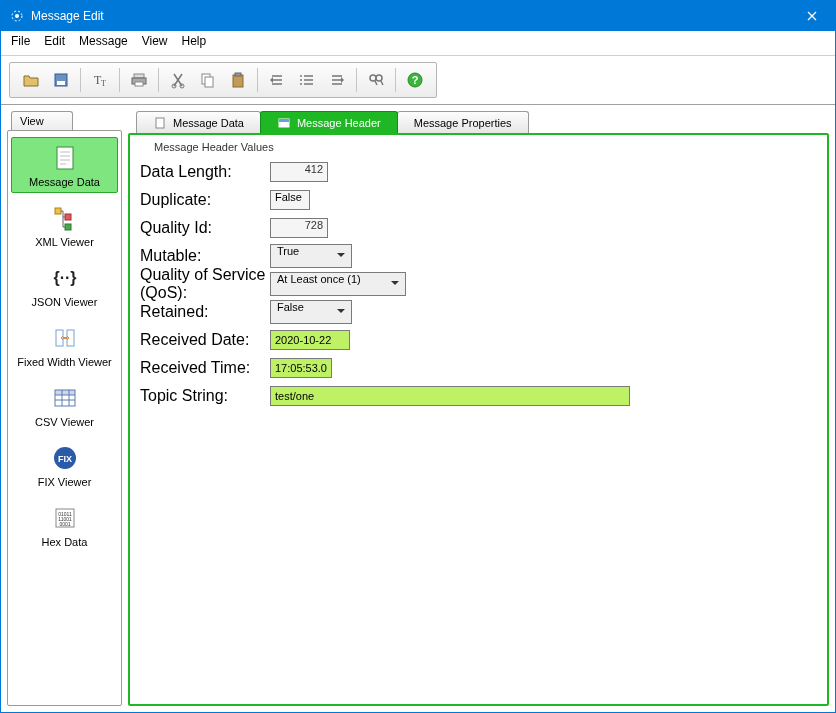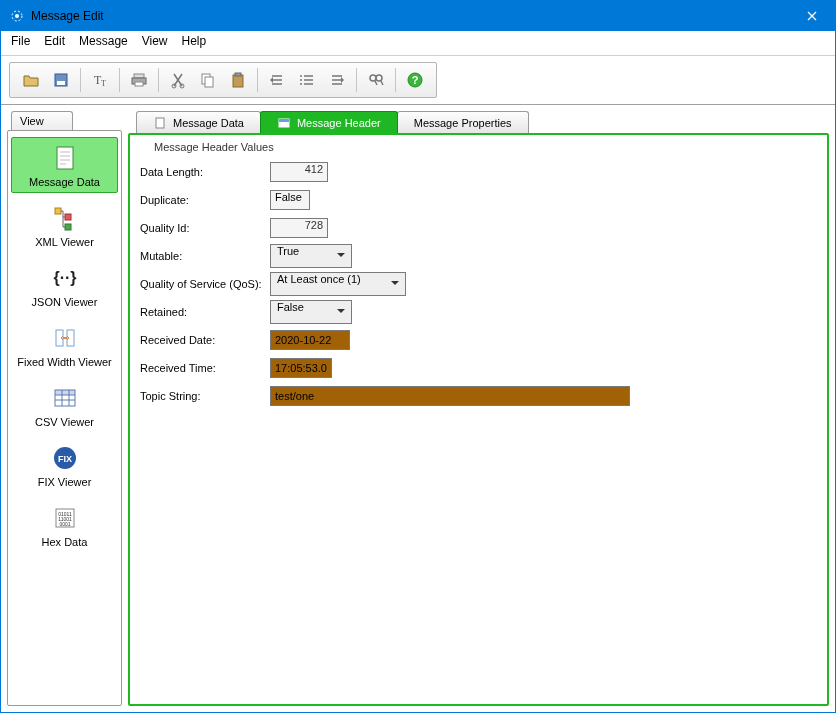--- a/index.html
+++ b/index.html
@@ -1,17 +1,17 @@
 <!DOCTYPE html>
 <html><head>
 <meta charset="utf-8">
 <style>
 html,body{margin:0;padding:0;font-family:"Segoe UI",Tahoma,sans-serif;font-size:12px;background:#fff;color:#000}
 .window{width:836px;height:713px;border:1px solid #0078d7;box-sizing:border-box;display:flex;flex-direction:column;position:relative;background:#fff}
-.titlebar{height:30px;background:#0078d7;color:#000000;display:flex;align-items:center;padding:0 0 0 8px}
+.titlebar{height:30px;background:#0078d7;color:#ffffff;display:flex;align-items:center;padding:0 0 0 8px}
 .titlebar .app-icon{width:16px;height:16px;margin-right:6px;display:inline-flex;align-items:center;justify-content:center}
 .titlebar .title{flex:1;font-size:12px}
 .titlebar .winbtn{width:46px;height:30px;display:flex;align-items:center;justify-content:center;color:#fff}
 .menubar{height:20px;padding:2px 4px;border-bottom:1px solid #d0d0d0;display:flex;align-items:flex-start;gap:2px}
 .menubar span{padding:1px 6px}
 .toolbar{height:40px;border-bottom:1px solid #a0a0a0;padding:4px 8px;display:flex;align-items:center}
 .toolbar-inner{border:1px solid #b5b5b5;border-radius:2px;background:linear-gradient(#fdfdfd,#ececec);height:34px;display:flex;align-items:center;padding:0 6px;gap:0}
 .tbtn{width:30px;height:28px;display:flex;align-items:center;justify-content:center;border-radius:2px;color:#6b6b6b}
 .tsep{width:1px;height:24px;background:#c5c5c5;margin:0 4px}
 .body{flex:1;display:flex;padding:6px;gap:6px;min-height:0}
@@ -26,22 +26,22 @@
 
 .main{flex:1;display:flex;flex-direction:column;min-height:0}
 .tabs{height:22px;display:flex;align-items:flex-end;padding-left:8px}
 .tab{height:21px;padding:0 16px;display:flex;align-items:center;gap:6px;font-size:11px;border:1px solid #9a9a9a;border-bottom:none;border-radius:3px 3px 0 0;background:linear-gradient(#fdfdfd,#e6e6e6);margin-right:-1px;position:relative}
 .tab.active{background:#1fb723;color:#fff;border-color:#138c17;z-index:2}
 .tab.active .tab-icon{color:#fff}
 .tab-icon{width:14px;height:14px;display:inline-flex;align-items:center;justify-content:center;color:#555}
 .content{flex:1;border:2px solid #1fb723;border-radius:2px;background:#fff;padding:6px 10px;overflow:auto}
 .fieldset-label{font-size:11px;color:#333;margin:0 0 6px 14px}
 .form-row{display:flex;align-items:center;height:26px;margin-bottom:2px}
-.form-row .fl{width:130px;font-size:11px}
-.inp{height:20px;border:1px solid #7a7a7a;background:#a16207;font-size:11px;padding:0 4px;box-sizing:border-box}
+.form-row .fl{width:130px;font-size:16px}
+.inp{height:20px;border:1px solid #7a7a7a;background:#bef264;font-size:11px;padding:0 4px;box-sizing:border-box}
 .inp.ro-num{width:58px;text-align:right;background:#f5f5f5;color:#333}
 .inp.ro-txt{width:58px;background:#f5f5f5}
 .sel{height:22px;border:1px solid #7a7a7a;background:#efefef;font-size:11px;padding:0 18px 0 6px;position:relative;display:flex;align-items:flex-start}
 .sel::after{content:"";position:absolute;right:6px;top:8px;border:4px solid transparent;border-top-color:#333}
 .sel.sm{width:56px}
 .sel.md{width:110px}
 .inp.date{width:80px}
 .inp.time{width:62px}
 .inp.topic{width:360px}
 svg{display:block}

